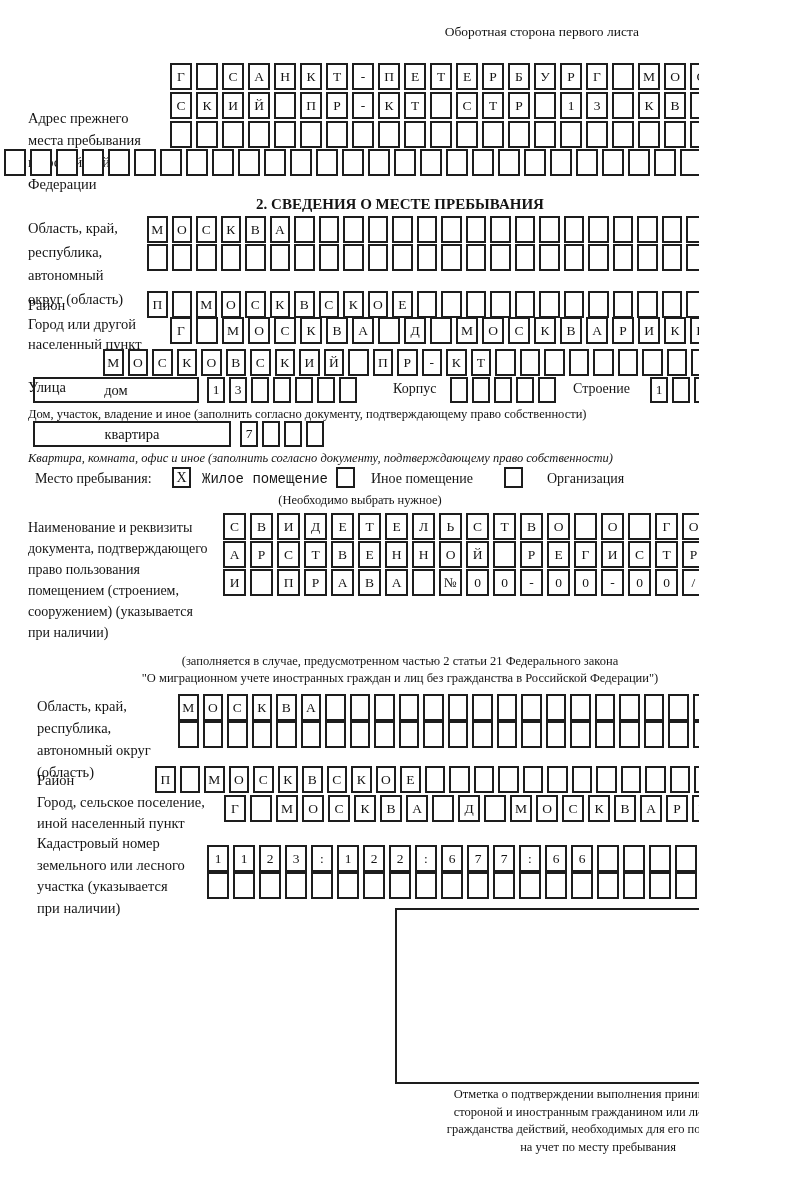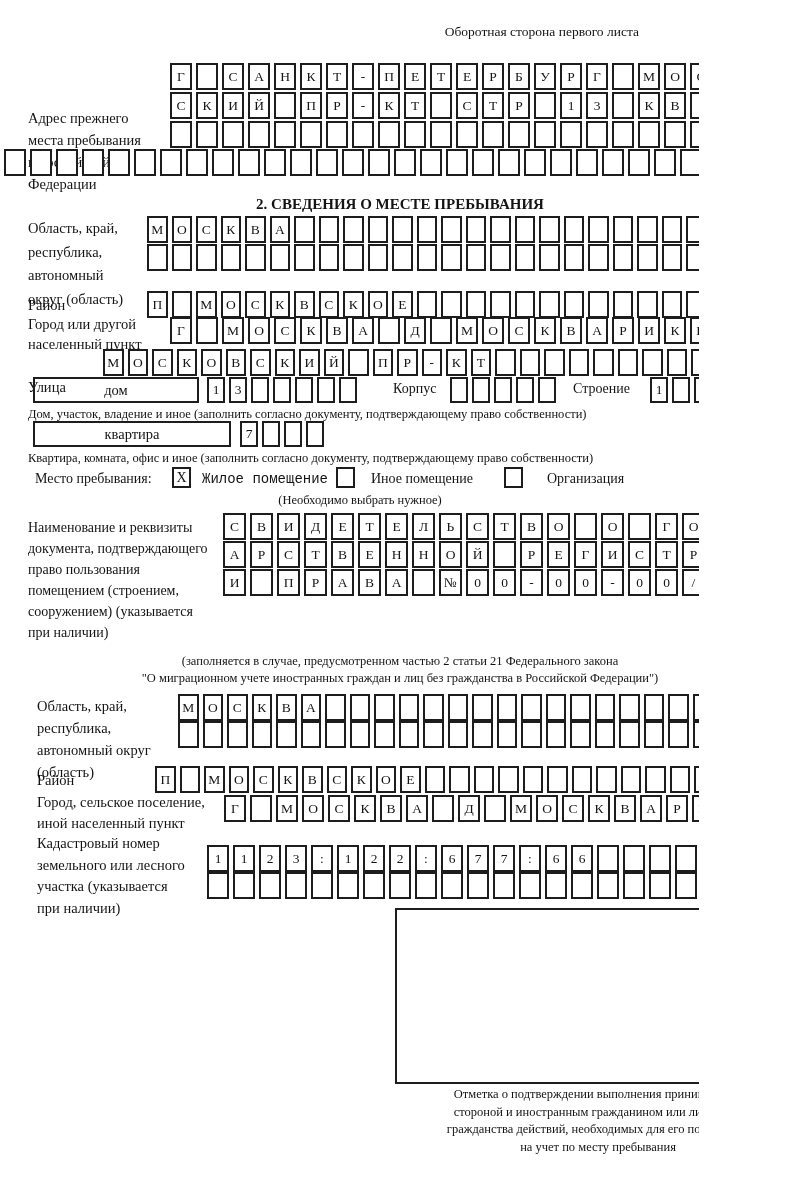--- a/index.html
+++ b/index.html
@@ -327,21 +327,21 @@
     </div>
   <div class="cap" style="left:28px;top:406px;">Дом, участок, владение и иное (заполнить согласно документу, подтверждающему право собственности)</div>
 
   <div class="widebox" style="left:33px;top:421px;width:198px;height:26px;">квартира</div>
   <div class="cellrow cz-n" style="left:240px;top:421px;">
       <span class="cell">7</span>
       <span class="cell"></span>
       <span class="cell"></span>
       <span class="cell"></span>
     </div>
-  <div class="cap" style="left:28px;top:450px;">Квартира, комната, офис и иное (заполнить согласно документу, подтверждающему право собственности)</div>
+  <div class="cap" style="left:28px;top:450px;font-style:italic;">Квартира, комната, офис и иное (заполнить согласно документу, подтверждающему право собственности)</div>
 
   <div class="inline-lbl" style="left:35px;top:470px;">Место пребывания:</div>
   <div class="chk" style="left:172px;top:467px;">X</div>
   <div class="inline-lbl" style="left:202px;top:470px;font-family:Liberation Mono, monospace;">Жилое помещение</div>
   <div class="chk" style="left:336px;top:467px;"></div>
   <div class="inline-lbl" style="left:371px;top:470px;">Иное помещение</div>
   <div class="chk" style="left:504px;top:467px;"></div>
   <div class="inline-lbl" style="left:547px;top:470px;">Организация</div>
   <div class="cap" style="left:0;top:492px;width:720px;text-align:center;">(Необходимо выбрать нужное)</div>
 

